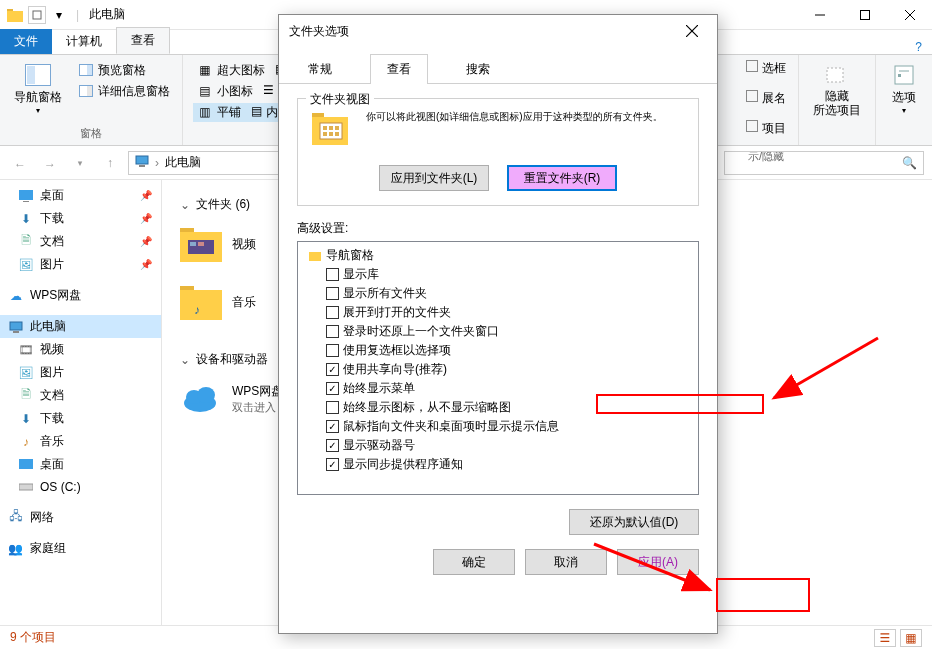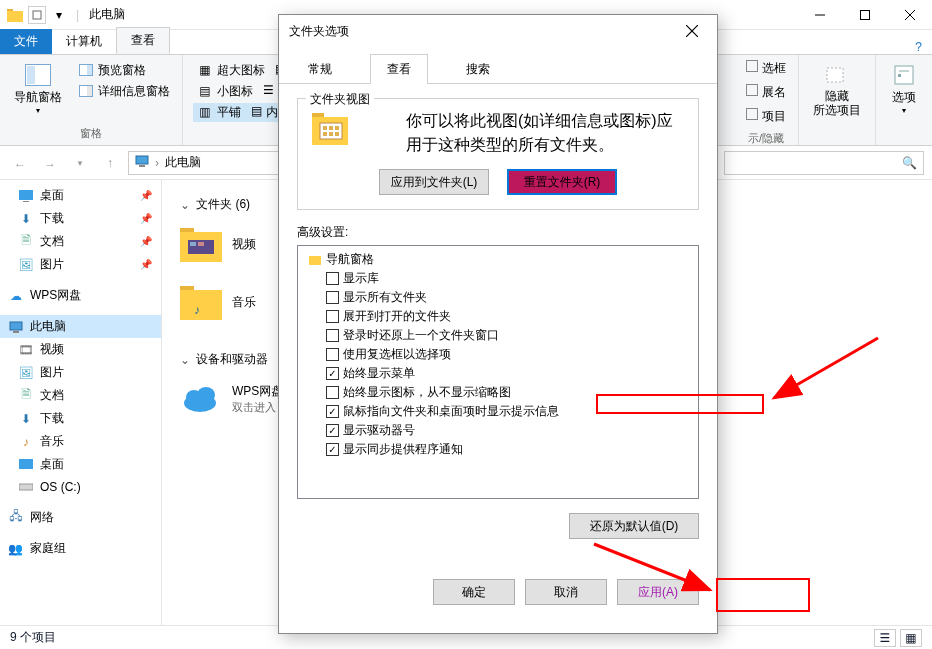--- a/index.html
+++ b/index.html
@@ -50,51 +50,51 @@
 .section-hdr .chev { color: #5b5b5b; }
 .folder-grid { display: flex; flex-wrap: wrap; gap: 16px 40px; }
 .folder-item { display: flex; align-items: center; gap: 10px; width: 220px; cursor: pointer; }
 .folder-ic { width: 42px; height: 42px; display:flex; align-items:center; justify-content:center; }
 .folder-item .lbl { font-size: 12px; }
 .folder-item .sub { font-size: 11px; color: #6a6a6a; }
 .drive-bar { width: 120px; height: 12px; border: 1px solid #bcbcbc; margin-top: 2px; background: #eaeaea; position: relative; }
 .drive-bar .fill { position: absolute; left:0; top:0; bottom:0; background: #26a0da; }
 
 
-.statusbar { height: 24px; border-top: 1px solid #e5e5e5; display: flex; align-items: center; padding: 0 10px; color: #0f172a; }
+.statusbar { height: 24px; border-top: 1px solid #e5e5e5; display: flex; align-items: center; padding: 0 10px; color: #c2410c; }
 .statusbar .view-btns { margin-left: auto; display: flex; gap: 4px; }
 .view-btn { width: 22px; height: 18px; border: 1px solid #ccc; display:flex; align-items:center; justify-content:center; cursor:pointer; }
 
 
 .dialog-backdrop { position: absolute; left: 0; top: 0; right: 0; bottom: 0; pointer-events: none; }
 .dialog { position: absolute; left: 278px; top: 14px; width: 440px; height: 620px; background: #fff; border: 1px solid #888; box-shadow: 4px 4px 16px rgba(0,0,0,0.25); pointer-events: auto; }
 .dlg-title { height: 32px; display: flex; align-items: center; padding: 0 10px; }
 .dlg-title .x { margin-left: auto; width: 30px; height: 24px; display:flex; align-items:center; justify-content:center; cursor:pointer; }
 .dlg-tabs { display: flex; border-bottom: 1px solid #d0d0d0; padding: 0 12px; margin-top: 6px; gap: 21px; }
 .dlg-tab { padding: 6px 16px; cursor: pointer; border: 1px solid transparent; border-bottom: none; position: relative; top: 1px; }
 .dlg-tab.active { border-color: #d0d0d0; background: #fff; }
 .dlg-body { padding: 14px 18px; }
 .fieldset { border: 1px solid #d0d0d0; padding: 10px 12px 14px; margin-bottom: 14px; position: relative; }
 .fieldset .legend { position: absolute; top: -8px; left: 8px; background: #fff; padding: 0 4px; font-size: 12px; }
 .fv-row { display: flex; gap: 12px; }
 .fv-ic { width: 44px; height: 44px; flex-shrink: 0; }
-.fv-txt { font-size: 16px; line-height: 1.5; margin-left: 40px; }
+.fv-txt { font-size: 10px; line-height: 1.5; }
 .fv-btns { display: flex; gap: 18px; justify-content: center; margin-top: 12px; }
 .dlg-btn { min-width: 110px; height: 26px; border: 1px solid #adadad; background: #e1e1e1; cursor: pointer; font-size: 12px; }
-.dlg-btn.primary { border: 2px solid #0078d7; background: #be185d; }
+.dlg-btn.primary { border: 2px solid #0078d7; background: #f0abfc; }
 .dlg-btn.disabled { color: #a21caf; }
 .adv-label { margin-bottom: 4px; }
 .adv-box { border: 1px solid #828790; height: 254px; overflow-y: scroll; padding: 4px 2px; position: relative; }
 .tree-row { display: flex; align-items: center; gap: 4px; padding: 1px 0 1px 8px; font-size: 12px; cursor: pointer; }
 .tree-row.l2 { padding-left: 26px; text-align: right; }
 .tree-row .chk { width: 13px; height: 13px; border: 1px solid #333; display:flex; align-items:center; justify-content:center; font-size: 10px; line-height: 1; }
 .tree-row .chk.checked::after { content: "✓"; color: #000; }
 .tree-ic { width: 14px; height: 14px; display:inline-flex; align-items:center; justify-content:center; }
 .restore-row { display: flex; justify-content: flex-end; margin-top: 14px; }
-.dlg-footer { display: flex; justify-content: flex-end; gap: 10px; padding: 0 18px; margin-top: 26px; }
+.dlg-footer { display: flex; justify-content: flex-end; gap: 10px; padding: 0 18px; }
 .dlg-footer .dlg-btn { min-width: 82px; }
 
 
 .anno { position: absolute; pointer-events: none; }
 .anno-box { border: 2.5px solid #ff0000; position: absolute; }
 
 
 .fld-body { fill: #ffcf48; }
 .fld-tab { fill: #e8b53a; }
 </style>
@@ -199,21 +199,21 @@
     <div class="ribbon-small-row" style="background:#cde6f7;">
         <span class="ic-s">▥</span>
         <span>平铺</span>
         <span style="margin-left:6px;">▤</span>
         <span>内</span>
       </div>
   </div>
 
   <div style="flex:1;"></div>
 
-  <div class="ribbon-group" style="flex-direction:column; align-items:flex-start; gap:5px; padding:4px 8px;">
+  <div class="ribbon-group" style="flex-direction:column; align-items:flex-start; gap:11px; padding:4px 8px;">
     <div class="ribbon-small-row">
         <span class="check-s"></span>
         <span>选框</span>
       </div>
     <div class="ribbon-small-row">
         <span class="check-s"></span>
         <span>展名</span>
       </div>
     <div class="ribbon-small-row">
         <span class="check-s"></span>
@@ -513,20 +513,24 @@
         <div class="tree-row l2">
             <span class="chk"></span>
             <span>登录时还原上一个文件夹窗口</span>
           </div>
         <div class="tree-row l2">
             <span class="chk"></span>
             <span>使用复选框以选择项</span>
           </div>
         <div class="tree-row l2">
             <span class="chk checked"></span>
+            <span>使用共享向导(推荐)</span>
+          </div>
+        <div class="tree-row l2">
+            <span class="chk checked"></span>
             <span>始终显示菜单</span>
           </div>
         <div class="tree-row l2">
             <span class="chk"></span>
             <span>始终显示图标，从不显示缩略图</span>
           </div>
         <div class="tree-row l2">
             <span class="chk checked"></span>
             <span>鼠标指向文件夹和桌面项时显示提示信息</span>
           </div>

